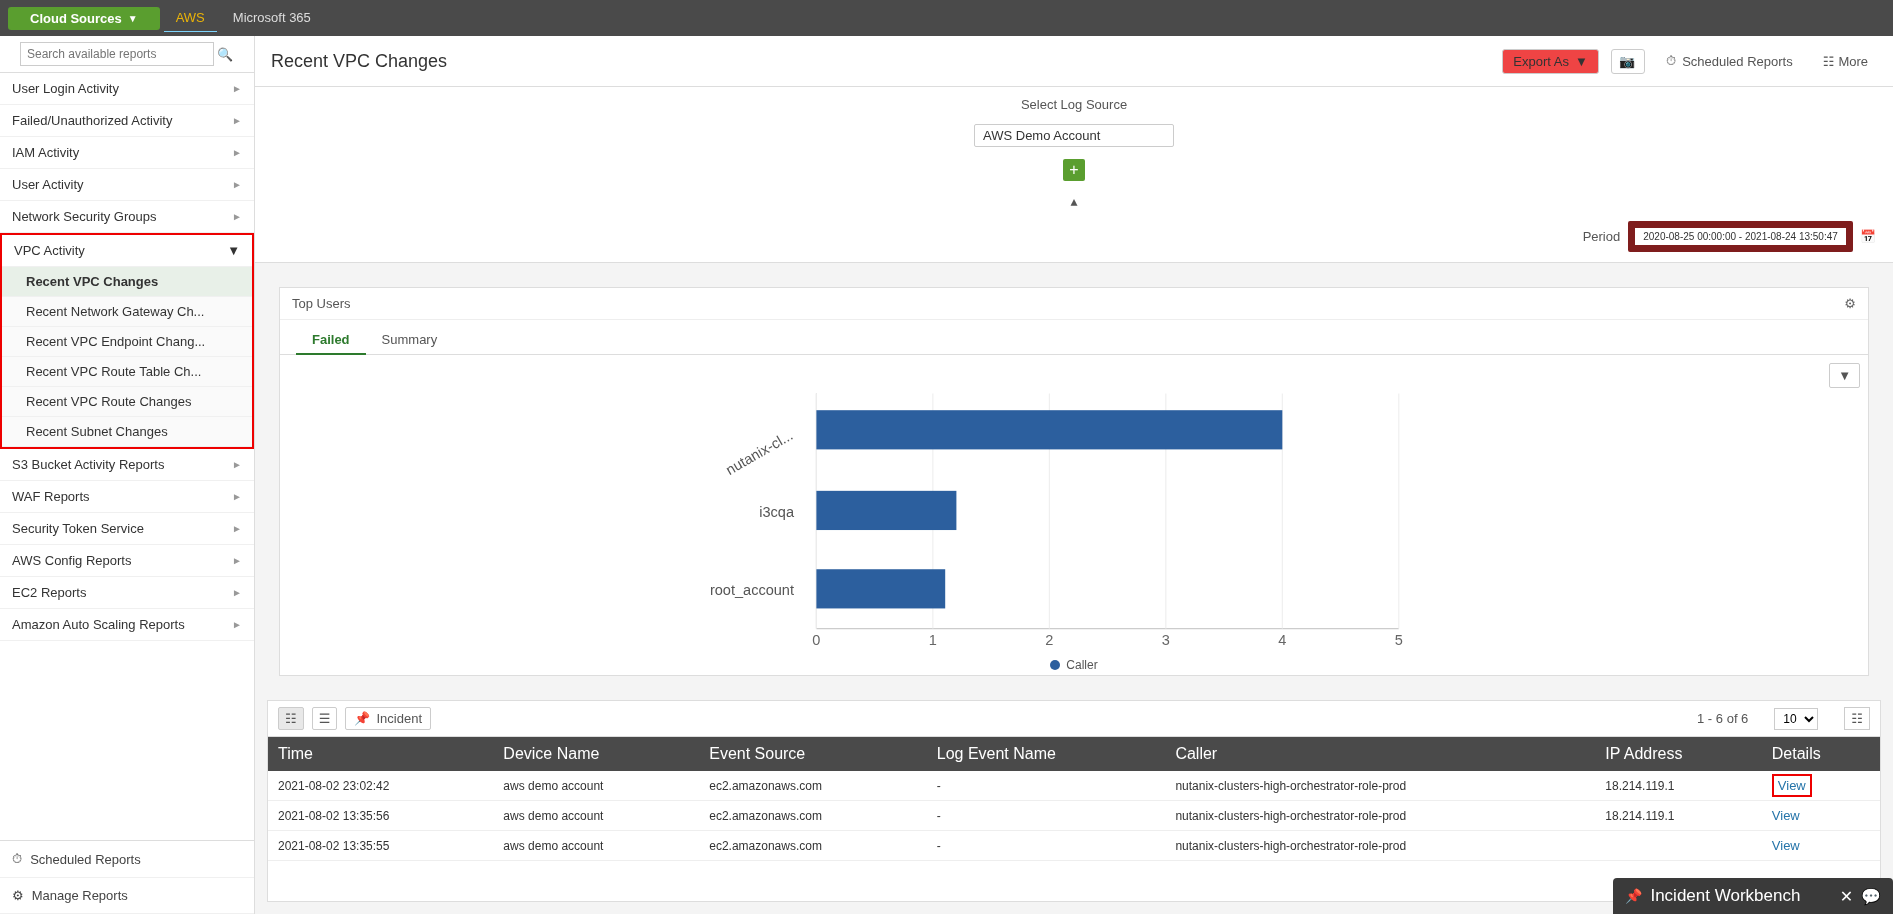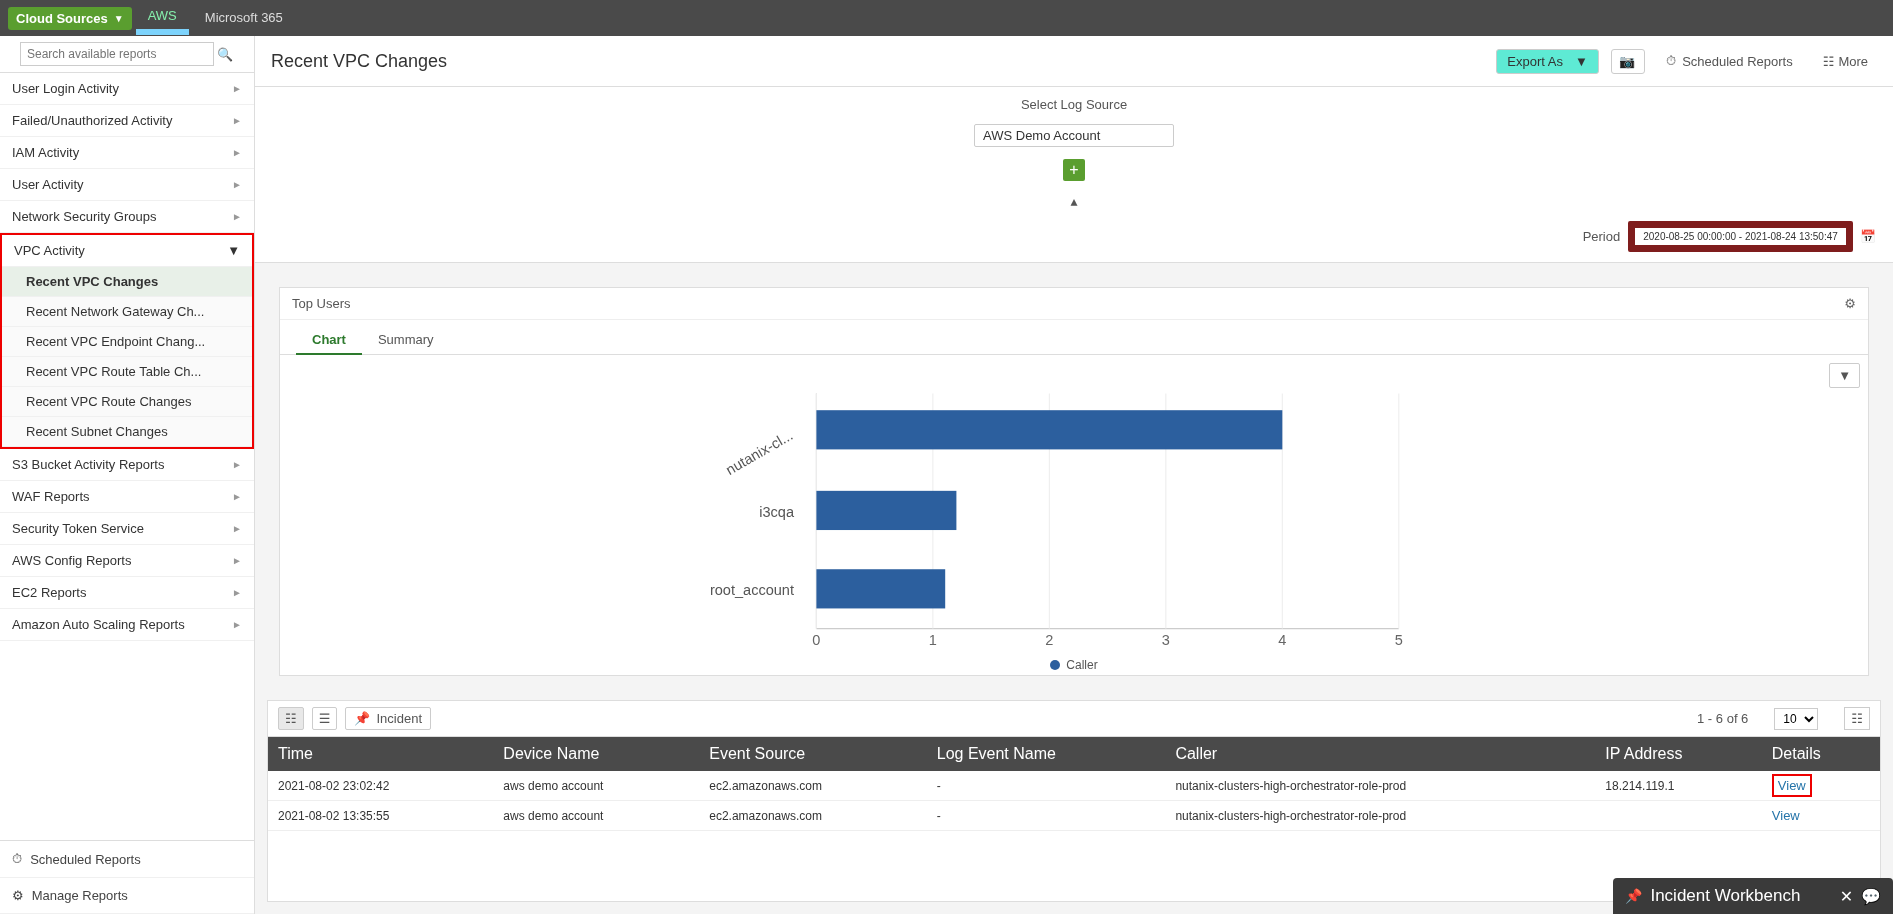--- a/index.html
+++ b/index.html
@@ -1,23 +1,23 @@
 <!DOCTYPE html>
 <html><head>
   <meta charset="utf-8">
   <style>
     * { box-sizing: border-box; margin: 0; padding: 0; font-family: Arial, sans-serif; font-size: 13px; }
     body { display: flex; flex-direction: column; height: 100vh; overflow: hidden; background: #f0f0f0; }
 
     
     .top-nav { display: flex; align-items: center; background: #4a4a4a; height: 36px; padding: 0 8px; gap: 4px; flex-shrink: 0; }
-    .cloud-sources-btn { display: flex; align-items: center; background: #5a9e2f; color: white; border: none; padding: 4px 8px; border-radius: 3px; cursor: pointer; font-size: 13px; font-weight: bold; gap: 6px; }
+    .cloud-sources-btn { display: flex; align-items: center; background: #5a9e2f; color: white; border: none; padding: 4px 22px; border-radius: 3px; cursor: pointer; font-size: 13px; font-weight: bold; gap: 6px; }
     .cloud-sources-btn .dropdown-arrow { font-size: 10px; }
     .nav-tab { color: #ddd; padding: 6px 12px; cursor: pointer; font-size: 13px; border-bottom: 2px solid transparent; }
-    .nav-tab.active { color: #86efac; border-bottom: 6px solid #7dd3fc; }
+    .nav-tab.active { color: #eab308; border-bottom: 1px solid #7dd3fc; }
 
     
     .main-layout { display: flex; flex: 1; overflow: hidden; }
 
     
     .sidebar { width: 255px; background: #fff; border-right: 1px solid #ddd; display: flex; flex-direction: column; overflow-y: auto; flex-shrink: 0; }
     .sidebar-search { display: flex; align-items: center; padding: 6px 20px; border-bottom: 1px solid #ddd; }
     .sidebar-search input { flex: 1; border: 1px solid #ccc; padding: 4px 6px; font-size: 12px; outline: none; }
     .sidebar-search .search-icon { margin-left: 4px; color: #666; cursor: pointer; }
 
@@ -32,21 +32,21 @@
     .sidebar-footer { margin-top: auto; border-top: 1px solid #ddd; }
     .sidebar-footer-item { display: flex; align-items: center; padding: 10px 12px; cursor: pointer; color: #444; gap: 8px; border-bottom: 1px solid #f0f0f0; }
 
     
     .content { flex: 1; display: flex; flex-direction: column; overflow: hidden; background: #f4f4f4; }
 
     
     .content-header { display: flex; align-items: center; justify-content: space-between; padding: 12px 16px; background: white; border-bottom: 1px solid #ddd; }
     .content-title { font-size: 18px; font-weight: normal; color: #333; }
     .header-actions { display: flex; align-items: center; gap: 12px; }
-    .export-btn { display: flex; align-items: center; gap: 12px; border: 1px solid #ccc; padding: 4px 10px; background: #5eead4; cursor: pointer; border-radius: 3px; color: #333; }
+    .export-btn { display: flex; align-items: center; gap: 6px; border: 1px solid #ccc; padding: 4px 10px; background: #ef4444; cursor: pointer; border-radius: 3px; color: #333; }
     .icon-btn { border: 1px solid #ccc; padding: 4px 8px; background: white; cursor: pointer; border-radius: 3px; color: #555; }
     .scheduled-reports-btn { display: flex; align-items: center; gap: 6px; color: #555; cursor: pointer; padding: 4px 8px; border: 1px solid transparent; }
     .more-btn { display: flex; align-items: center; gap: 4px; color: #555; cursor: pointer; padding: 4px 8px; border: 1px solid transparent; }
 
     
     .filter-bar { display: flex; align-items: center; padding: 10px 16px; background: white; border-bottom: 1px solid #ddd; gap: 12px; flex-direction: column; }
     .filter-label { color: #555; font-size: 13px; }
     .log-source-input { display: flex; align-items: center; border: 1px solid #ccc; background: white; padding: 3px 8px; border-radius: 2px; gap: 6px; min-width: 200px; }
     .log-source-input input { border: none; outline: none; font-size: 13px; color: #333; flex: 1; background: transparent; }
     .add-btn { background: #5a9e2f; color: white; border: none; width: 22px; height: 22px; border-radius: 2px; cursor: pointer; font-size: 16px; display: flex; align-items: center; justify-content: center; }
@@ -225,21 +225,21 @@
         <span class="calendar-icon">📅</span>
       </div>
     </div>
 
     <div class="chart-section">
       <div class="chart-tabs-bar">
         <span class="top-users-label">Top Users</span>
         <span class="gear-icon">⚙</span>
       </div>
       <div class="chart-tabs">
-        <div class="chart-tab active">Chart</div>
+        <div class="chart-tab active">Failed</div>
         <div class="chart-tab">Summary</div>
       </div>
       <div class="chart-body">
         <button class="chart-collapse-btn">▼</button>
         <svg class="chart-svg" viewBox="0 0 700 250">
 
           <text x="100" y="60" text-anchor="end" font-size="11" fill="#555" transform="rotate(-30, 100, 60)">nutanix-cl...</text>
           <text x="100" y="130" text-anchor="end" font-size="11" fill="#555">i3cqa</text>
           <text x="100" y="200" text-anchor="end" font-size="11" fill="#555">root_account</text>
 
@@ -317,20 +317,29 @@
           <tr>
                 <td>2021-08-02 23:02:42</td>
                 <td>aws demo account</td>
                 <td>ec2.amazonaws.com</td>
                 <td>-</td>
                 <td>nutanix-clusters-high-orchestrator-role-prod</td>
                 <td>18.214.119.1</td>
                 <td><a class="view-link highlighted">View</a></td>
               </tr>
               <tr>
+                <td>2021-08-02 13:35:56</td>
+                <td>aws demo account</td>
+                <td>ec2.amazonaws.com</td>
+                <td>-</td>
+                <td>nutanix-clusters-high-orchestrator-role-prod</td>
+                <td>18.214.119.1</td>
+                <td><a class="view-link">View</a></td>
+              </tr>
+              <tr>
                 <td>2021-08-02 13:35:55</td>
                 <td>aws demo account</td>
                 <td>ec2.amazonaws.com</td>
                 <td>-</td>
                 <td>nutanix-clusters-high-orchestrator-role-prod</td>
                 <td></td>
                 <td><a class="view-link">View</a></td>
               </tr>
             </tbody>
         </table>

